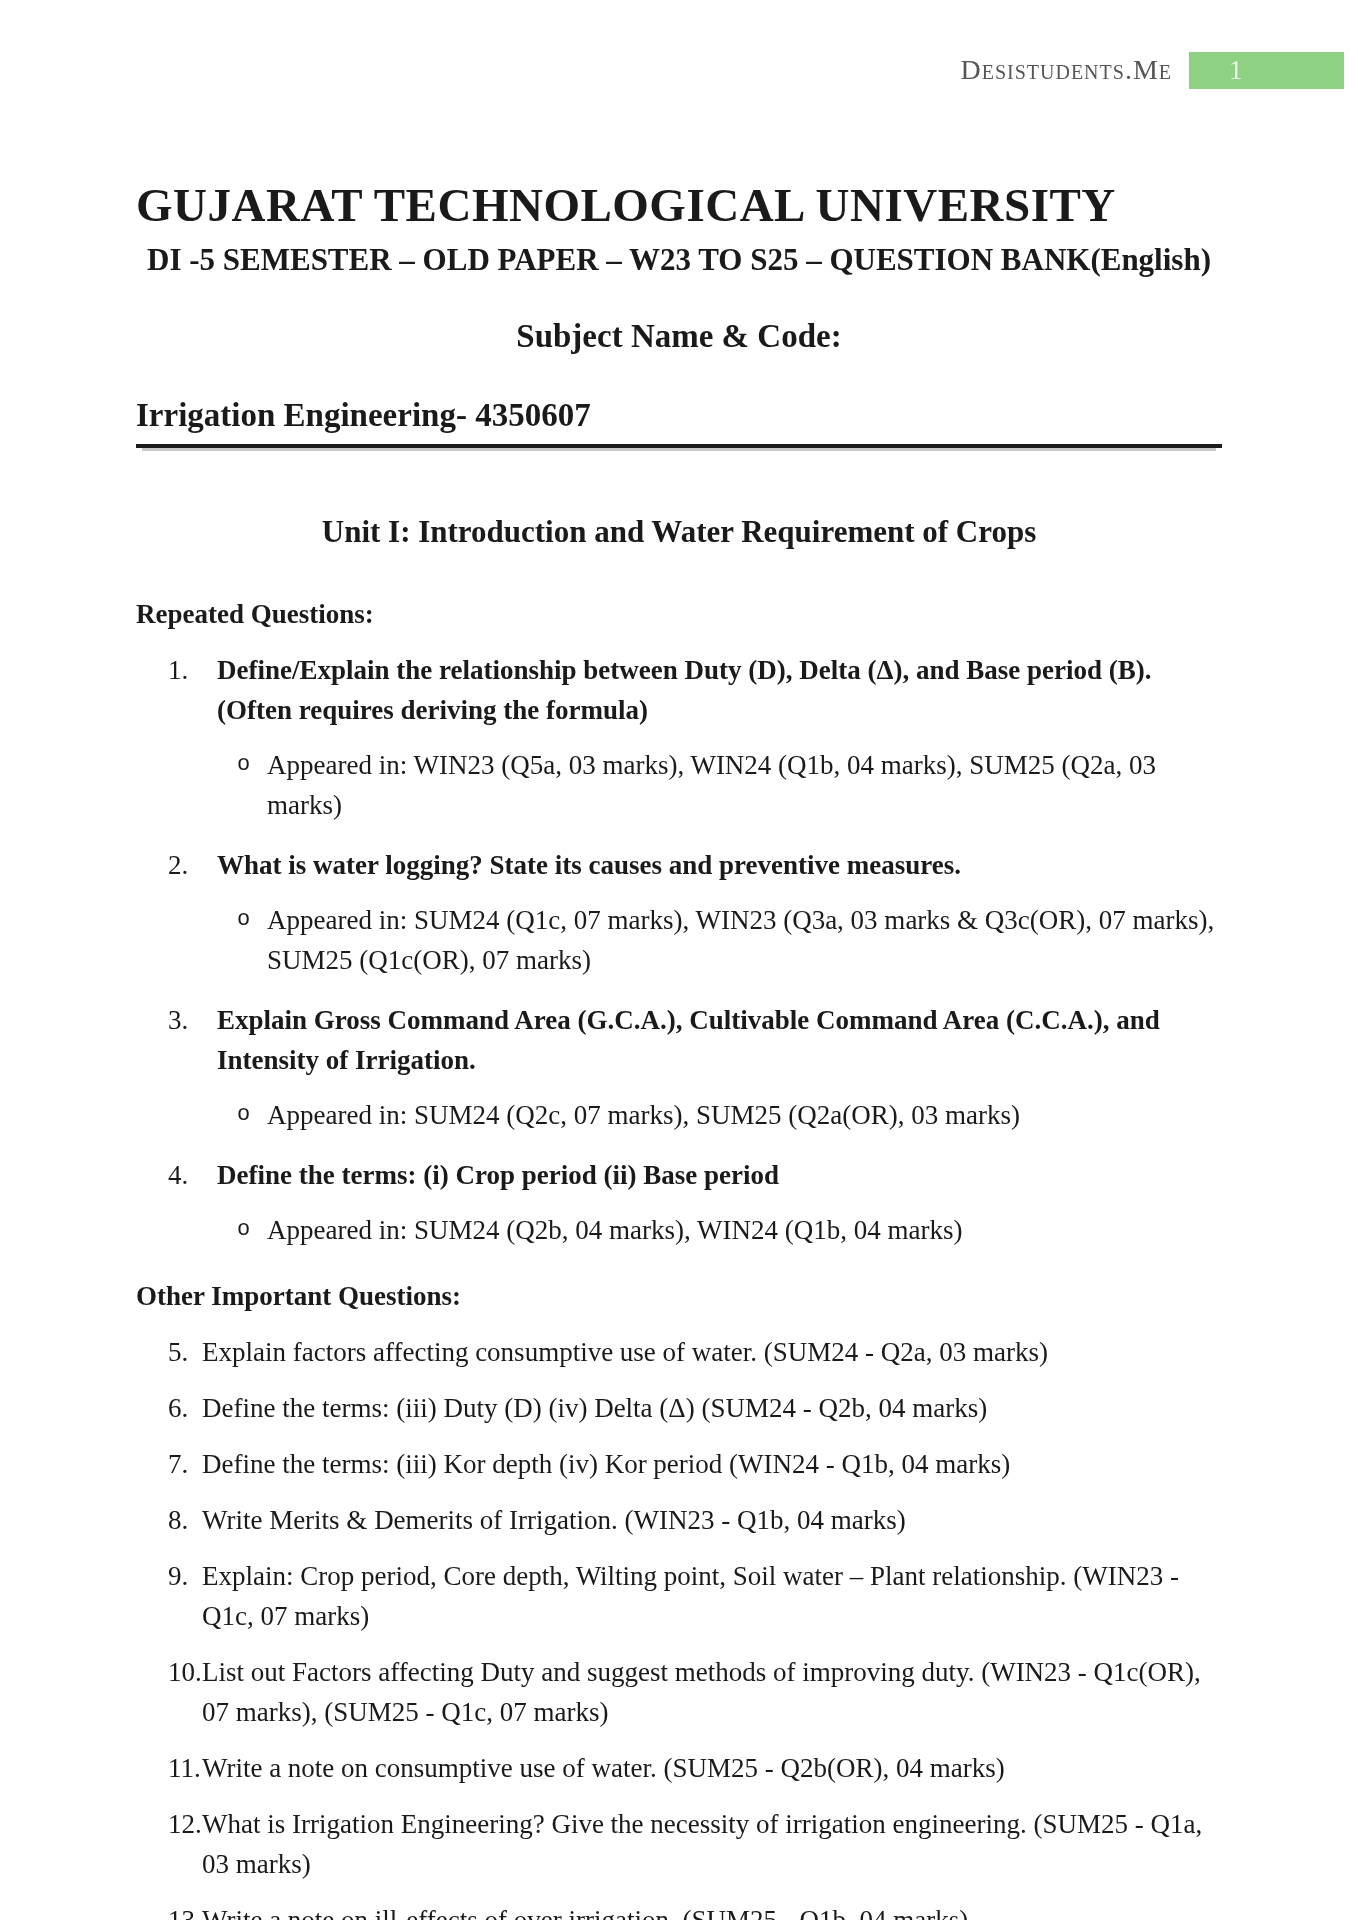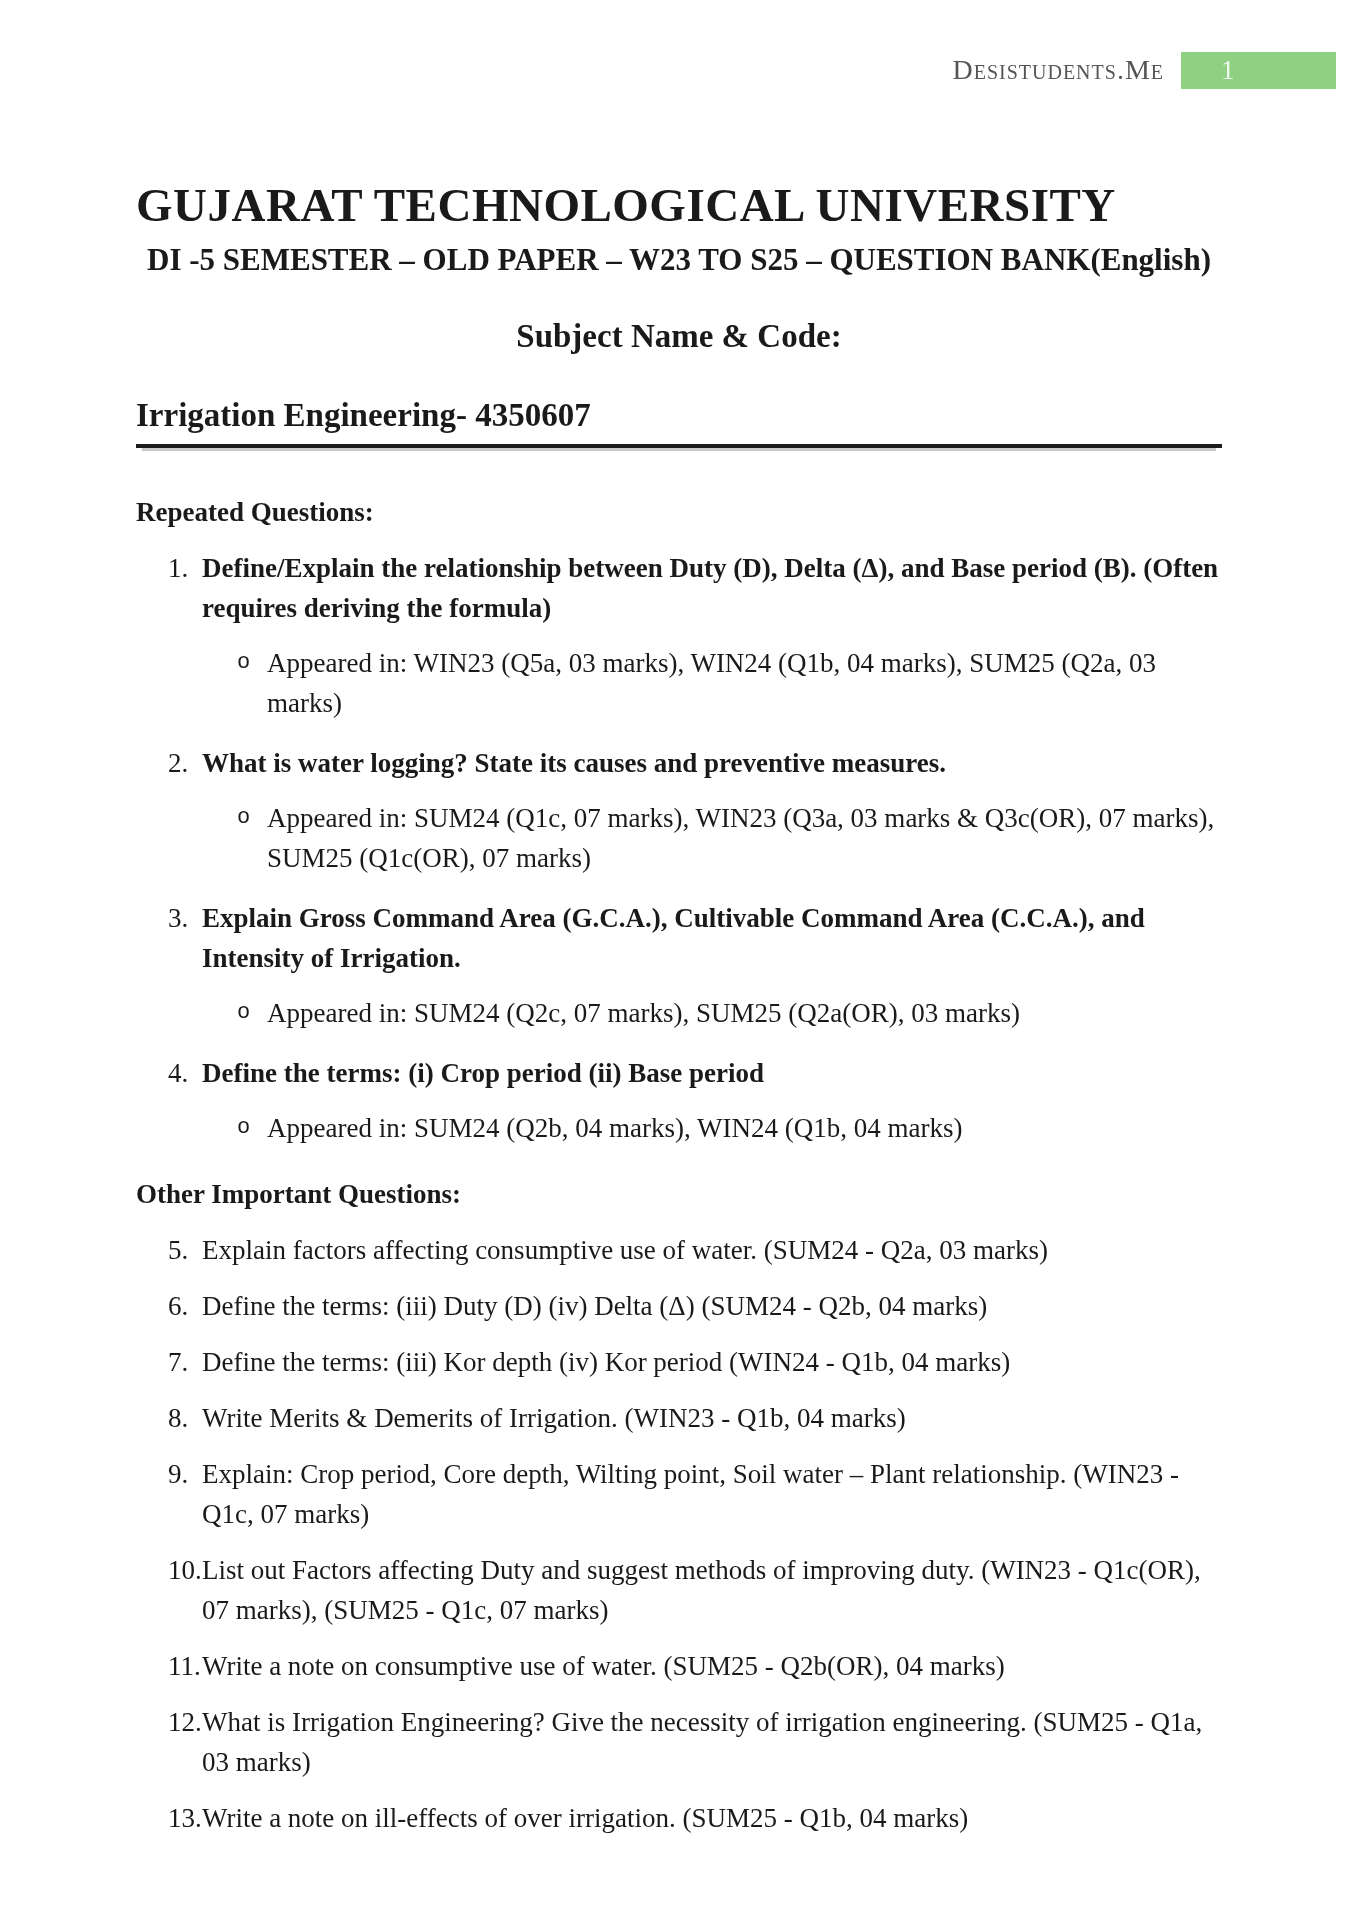--- a/index.html
+++ b/index.html
@@ -11,21 +11,21 @@
     background: #ffffff;
     font-family: "Liberation Serif", serif;
     color: #1a1a1a;
     overflow: hidden;
   }
   
   .header {
     position: absolute;
     top: 52px;
     left: 0;
-    right: 12px;
+    right: 4px;
     height: 40px;
   }
   .site-name {
     position: absolute;
     right: 182px;
     top: 2px;
     font-variant: small-caps;
     letter-spacing: 1px;
     font-size: 28px;
     color: #555555;
@@ -92,21 +92,21 @@
   .q-item {
     display: flex;
     margin-top: 16px;
   }
   .q-item .q-num {
     flex: 0 0 34px;
     margin-left: 32px;
     text-align: left;
   }
   .q-item .q-text { flex: 1; }
-  .q-item.bold .q-text { font-weight: bold; }
+  .q-item.bold .q-text { font-weight: bold; margin-left: 15px; }
   .sub-bullet {
     display: flex;
     margin-top: 15px;
     margin-bottom: 20px;
   }
   .sub-bullet .sub-marker {
     flex: 0 0 30px;
     margin-left: 101px;
     font-family: "Liberation Mono", monospace;
     font-size: 22px;
@@ -125,20 +125,21 @@
 
   <div class="content">
     <h1 class="doc-title">GUJARAT TECHNOLOGICAL UNIVERSITY</h1>
 
     <h2 class="doc-subtitle">DI -5 SEMESTER – OLD PAPER – W23 TO S25 – QUESTION BANK(English)</h2>
 
     <h3 class="subject-label">Subject Name &amp; Code:</h3>
 
     <h3 class="subject-value">Irrigation Engineering- 4350607</h3>
 
+    <h3 class="unit-heading">Unit I: Introduction and Water Requirement of Crops</h3>
 
     <div class="sections">
         <div class="section-heading">Repeated Questions:</div>
         <div class="q-item bold">
           <span class="q-num">1.</span>
           <span class="q-text">Define/Explain the relationship between Duty (D), Delta (Δ), and Base period (B). (Often requires deriving the formula)</span>
         </div>
         <div class="sub-bullet">
           <span class="sub-marker">o</span>
           <span class="sub-text">Appeared in: WIN23 (Q5a, 03 marks), WIN24 (Q1b, 04 marks), SUM25 (Q2a, 03 marks)</span>

